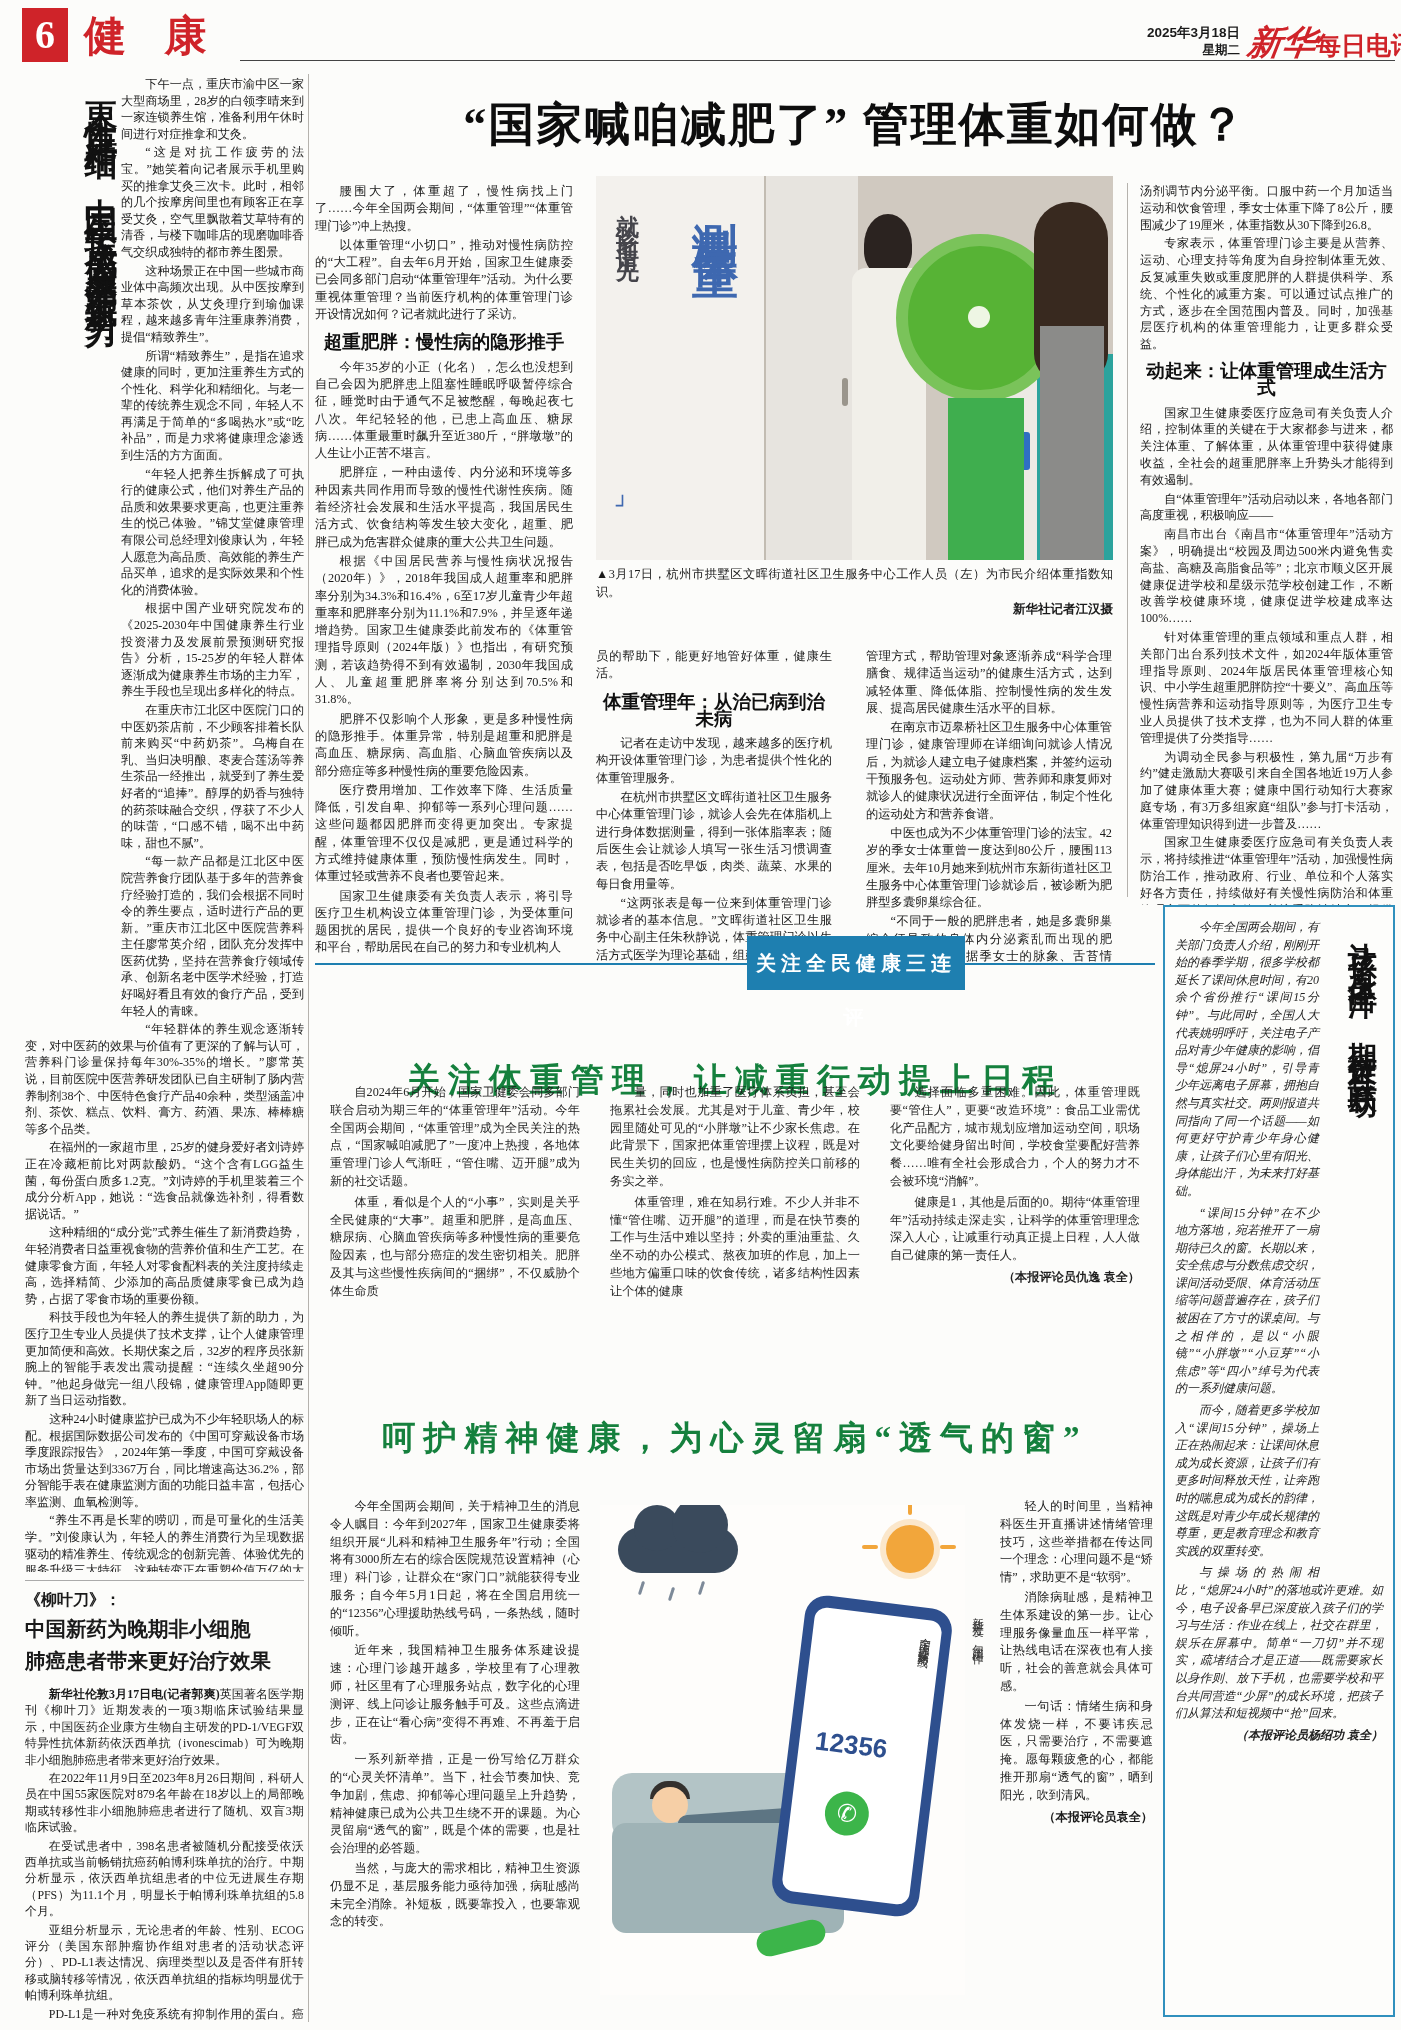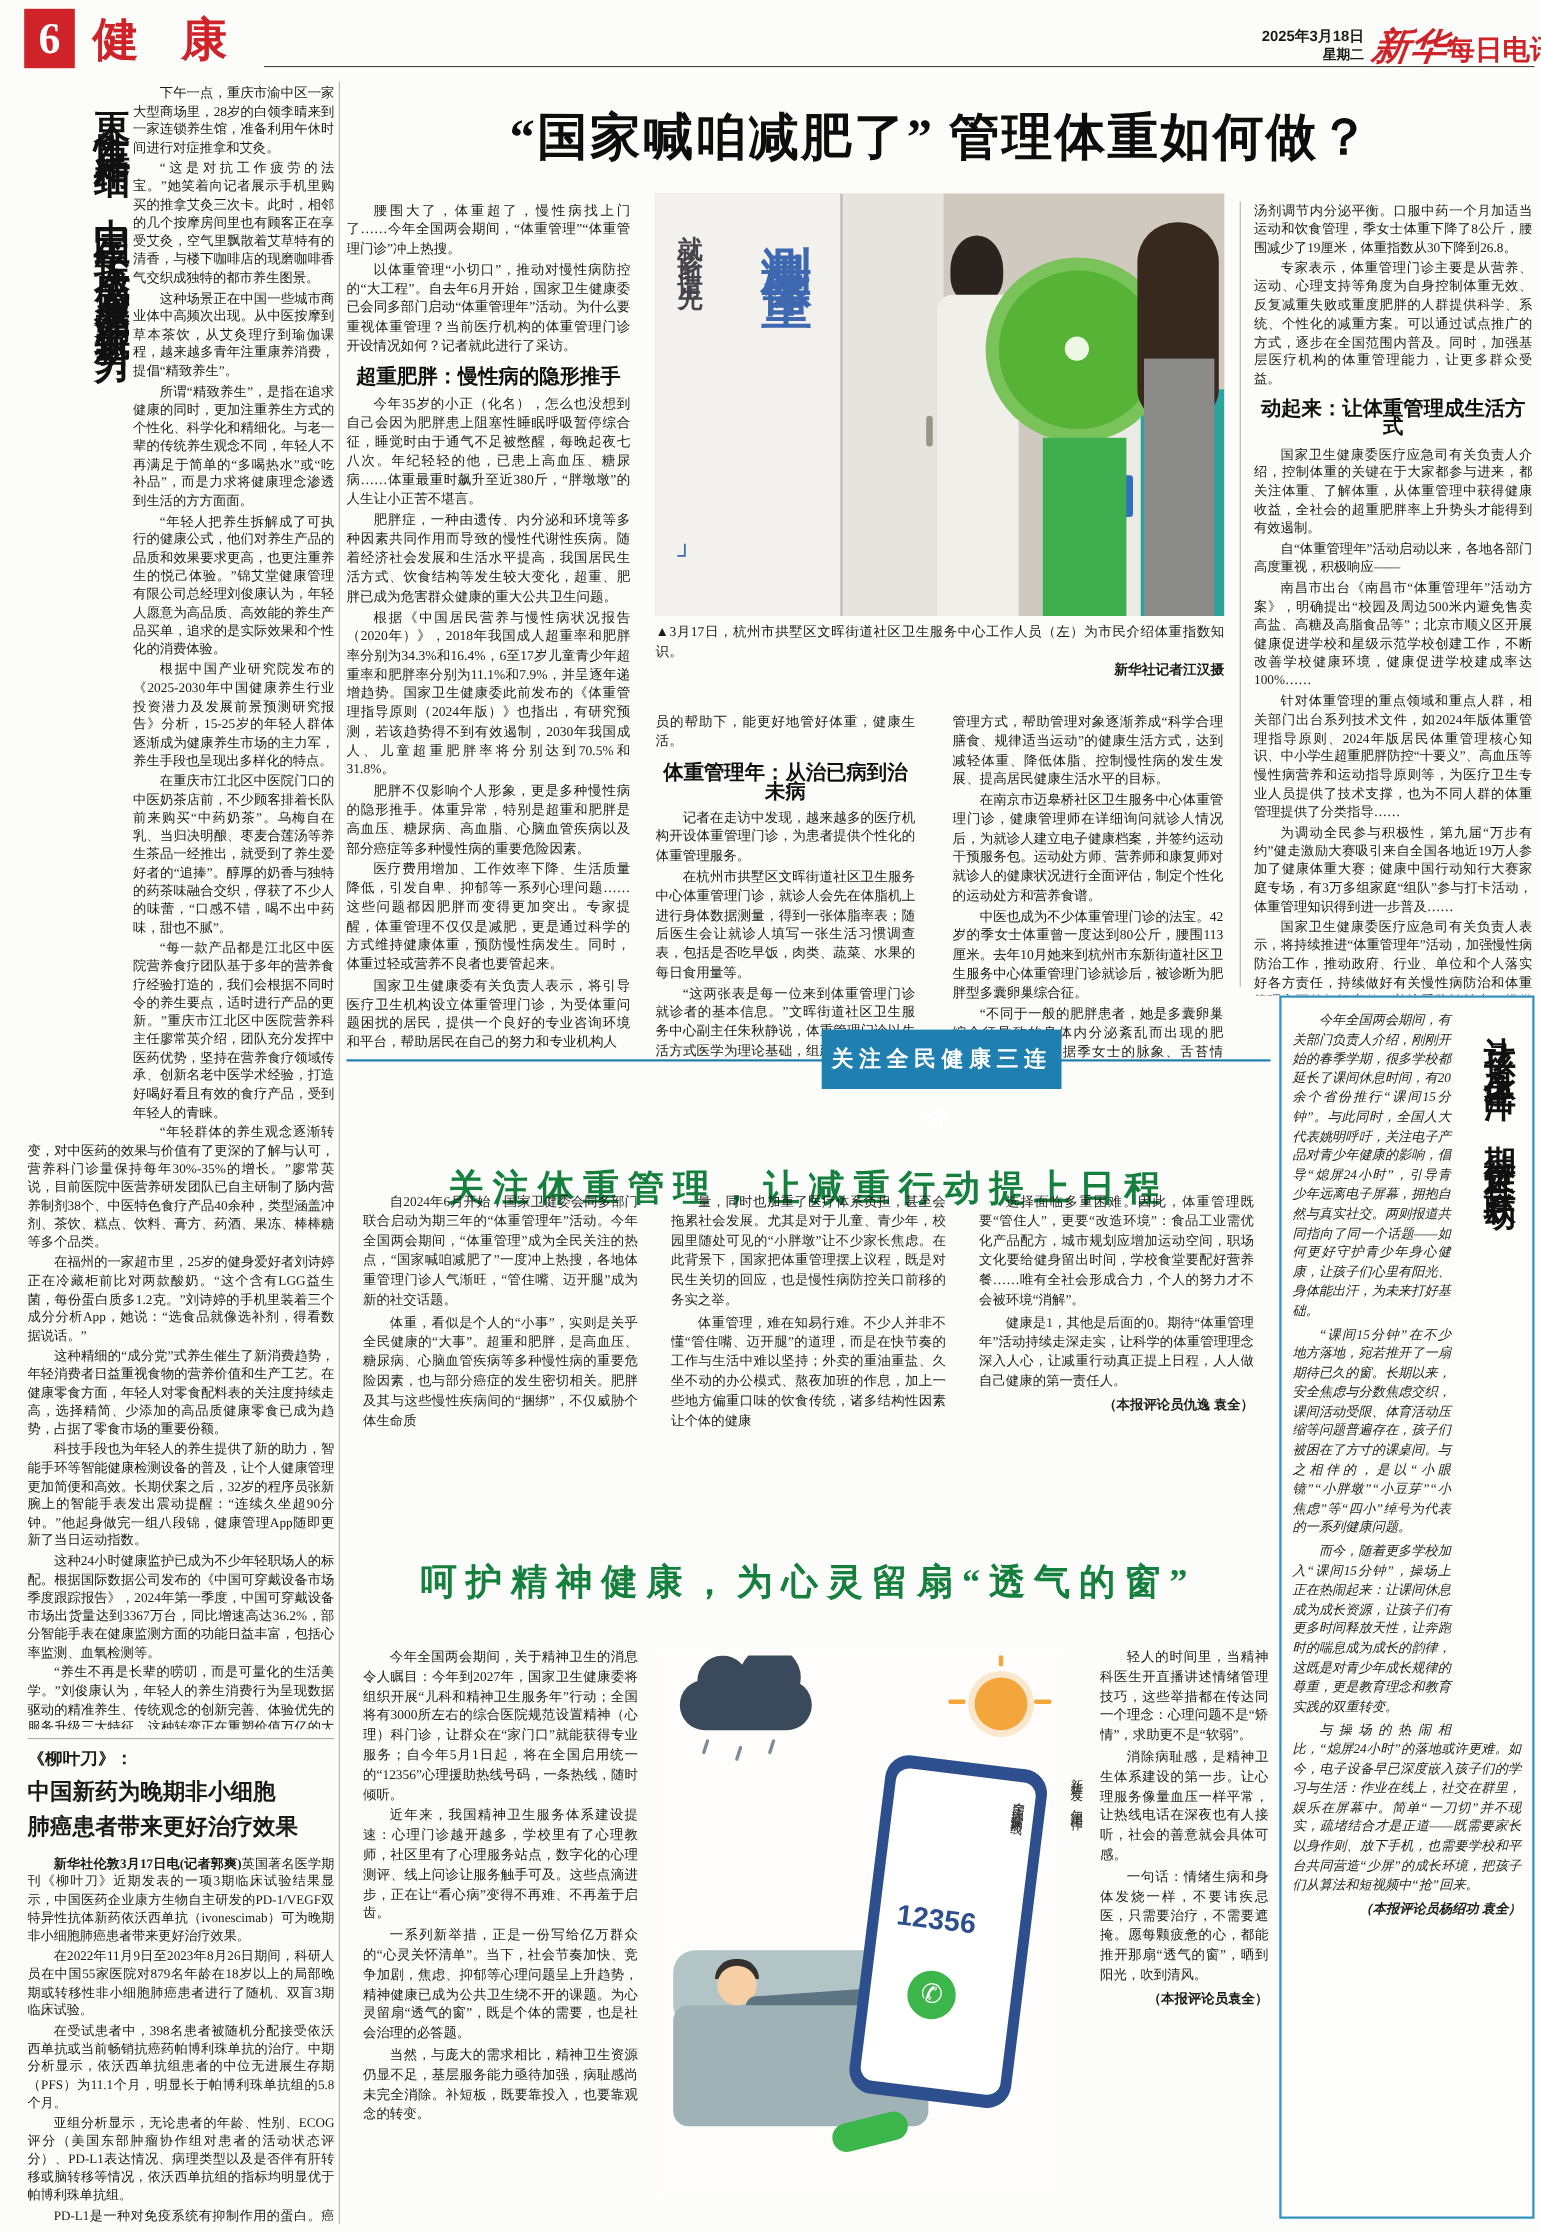--- a/index.html
+++ b/index.html
@@ -140,21 +140,21 @@
       <p class="para">“这是对抗工作疲劳的法宝。”她笑着向记者展示手机里购买的推拿艾灸三次卡。此时，相邻的几个按摩房间里也有顾客正在享受艾灸，空气里飘散着艾草特有的清香，与楼下咖啡店的现磨咖啡香气交织成独特的都市养生图景。</p>
       <p class="para">这种场景正在中国一些城市商业体中高频次出现。从中医按摩到草本茶饮，从艾灸理疗到瑜伽课程，越来越多青年注重康养消费，提倡“精致养生”。</p>
       <p class="para">所谓“精致养生”，是指在追求健康的同时，更加注重养生方式的个性化、科学化和精细化。与老一辈的传统养生观念不同，年轻人不再满足于简单的“多喝热水”或“吃补品”，而是力求将健康理念渗透到生活的方方面面。</p>
       <p class="para">“年轻人把养生拆解成了可执行的健康公式，他们对养生产品的品质和效果要求更高，也更注重养生的悦己体验。”锦艾堂健康管理有限公司总经理刘俊康认为，年轻人愿意为高品质、高效能的养生产品买单，追求的是实际效果和个性化的消费体验。</p>
       <p class="para">根据中国产业研究院发布的《2025-2030年中国健康养生行业投资潜力及发展前景预测研究报告》分析，15-25岁的年轻人群体逐渐成为健康养生市场的主力军，养生手段也呈现出多样化的特点。</p>
       <p class="para">在重庆市江北区中医院门口的中医奶茶店前，不少顾客排着长队前来购买“中药奶茶”。乌梅自在乳、当归决明酿、枣麦合莲汤等养生茶品一经推出，就受到了养生爱好者的“追捧”。醇厚的奶香与独特的药茶味融合交织，俘获了不少人的味蕾，“口感不错，喝不出中药味，甜也不腻”。</p>
       <p class="para">“每一款产品都是江北区中医院营养食疗团队基于多年的营养食疗经验打造的，我们会根据不同时令的养生要点，适时进行产品的更新。”重庆市江北区中医院营养科主任廖常英介绍，团队充分发挥中医药优势，坚持在营养食疗领域传承、创新名老中医学术经验，打造好喝好看且有效的食疗产品，受到年轻人的青睐。</p>
       <p class="para">“年轻群体的养生观念逐渐转变，对中医药的效果与价值有了更深的了解与认可，营养科门诊量保持每年30%-35%的增长。”廖常英说，目前医院中医营养研发团队已自主研制了肠内营养制剂38个、中医特色食疗产品40余种，类型涵盖冲剂、茶饮、糕点、饮料、膏方、药酒、果冻、棒棒糖等多个品类。</p>
       <p class="para">在福州的一家超市里，25岁的健身爱好者刘诗婷正在冷藏柜前比对两款酸奶。“这个含有LGG益生菌，每份蛋白质多1.2克。”刘诗婷的手机里装着三个成分分析App，她说：“选食品就像选补剂，得看数据说话。”</p>
       <p class="para">这种精细的“成分党”式养生催生了新消费趋势，年轻消费者日益重视食物的营养价值和生产工艺。在健康零食方面，年轻人对零食配料表的关注度持续走高，选择精简、少添加的高品质健康零食已成为趋势，占据了零食市场的重要份额。</p>
-      <p class="para">科技手段也为年轻人的养生提供了新的助力，智能手环等智能健康检测设备的普及，让个人健康管理更加简便和高效。长期伏案之后，32岁的程序员张新腕上的智能手表发出震动提醒：“连续久坐超90分钟。”他起身做完一组八段锦，健康管理App随即更新了当日运动指数。</p>
+      <p class="para">科技手段也为年轻人的养生提供了新的助力，为医疗卫生专业人员提供了技术支撑，让个人健康管理更加简便和高效。长期伏案之后，32岁的程序员张新腕上的智能手表发出震动提醒：“连续久坐超90分钟。”他起身做完一组八段锦，健康管理App随即更新了当日运动指数。</p>
       <p class="para">这种24小时健康监护已成为不少年轻职场人的标配。根据国际数据公司发布的《中国可穿戴设备市场季度跟踪报告》，2024年第一季度，中国可穿戴设备市场出货量达到3367万台，同比增速高达36.2%，部分智能手表在健康监测方面的功能日益丰富，包括心率监测、血氧检测等。</p>
       <p class="para">“养生不再是长辈的唠叨，而是可量化的生活美学。”刘俊康认为，年轻人的养生消费行为呈现数据驱动的精准养生、传统观念的创新完善、体验优先的服务升级三大特征，这种转变正在重塑价值万亿的大健康产业格局。</p>
     </div>
 
 </div>
 <div class="abs left-div"></div>
 
 <div class="abs lancet">
   <p class="kicker">《柳叶刀》：</p>
   <div class="lancet-head">

